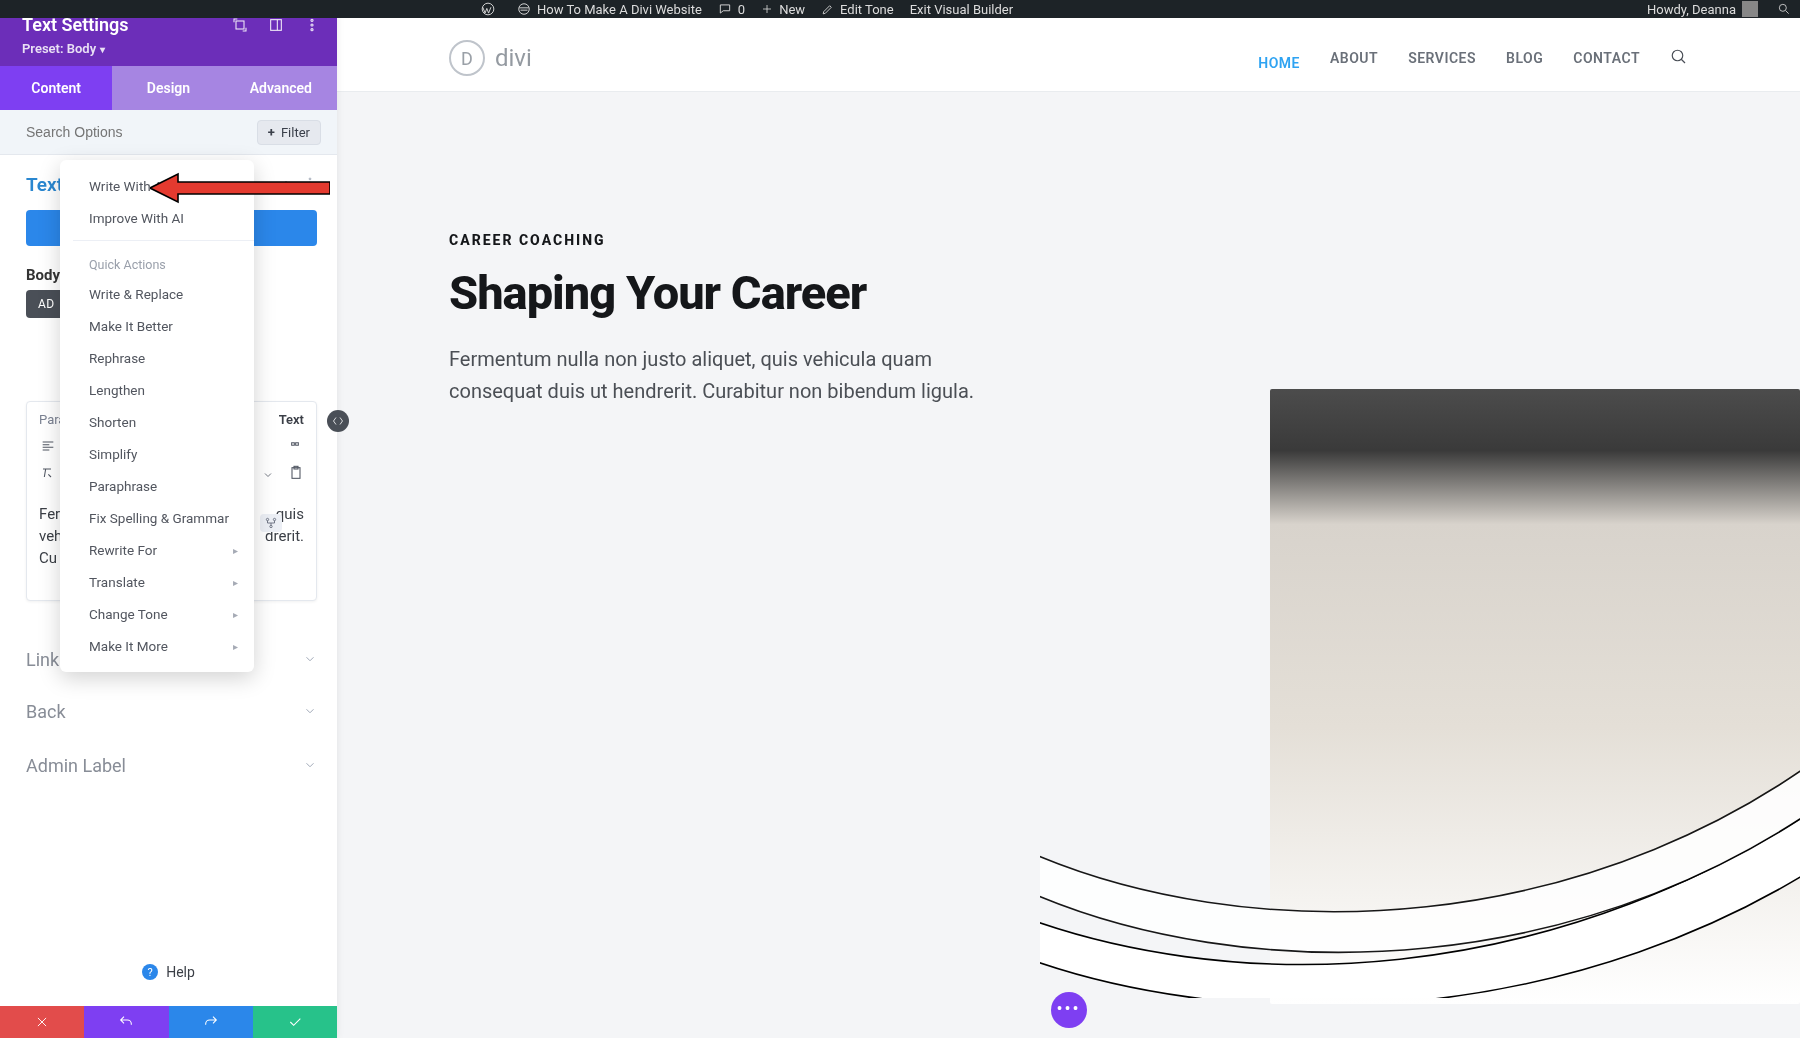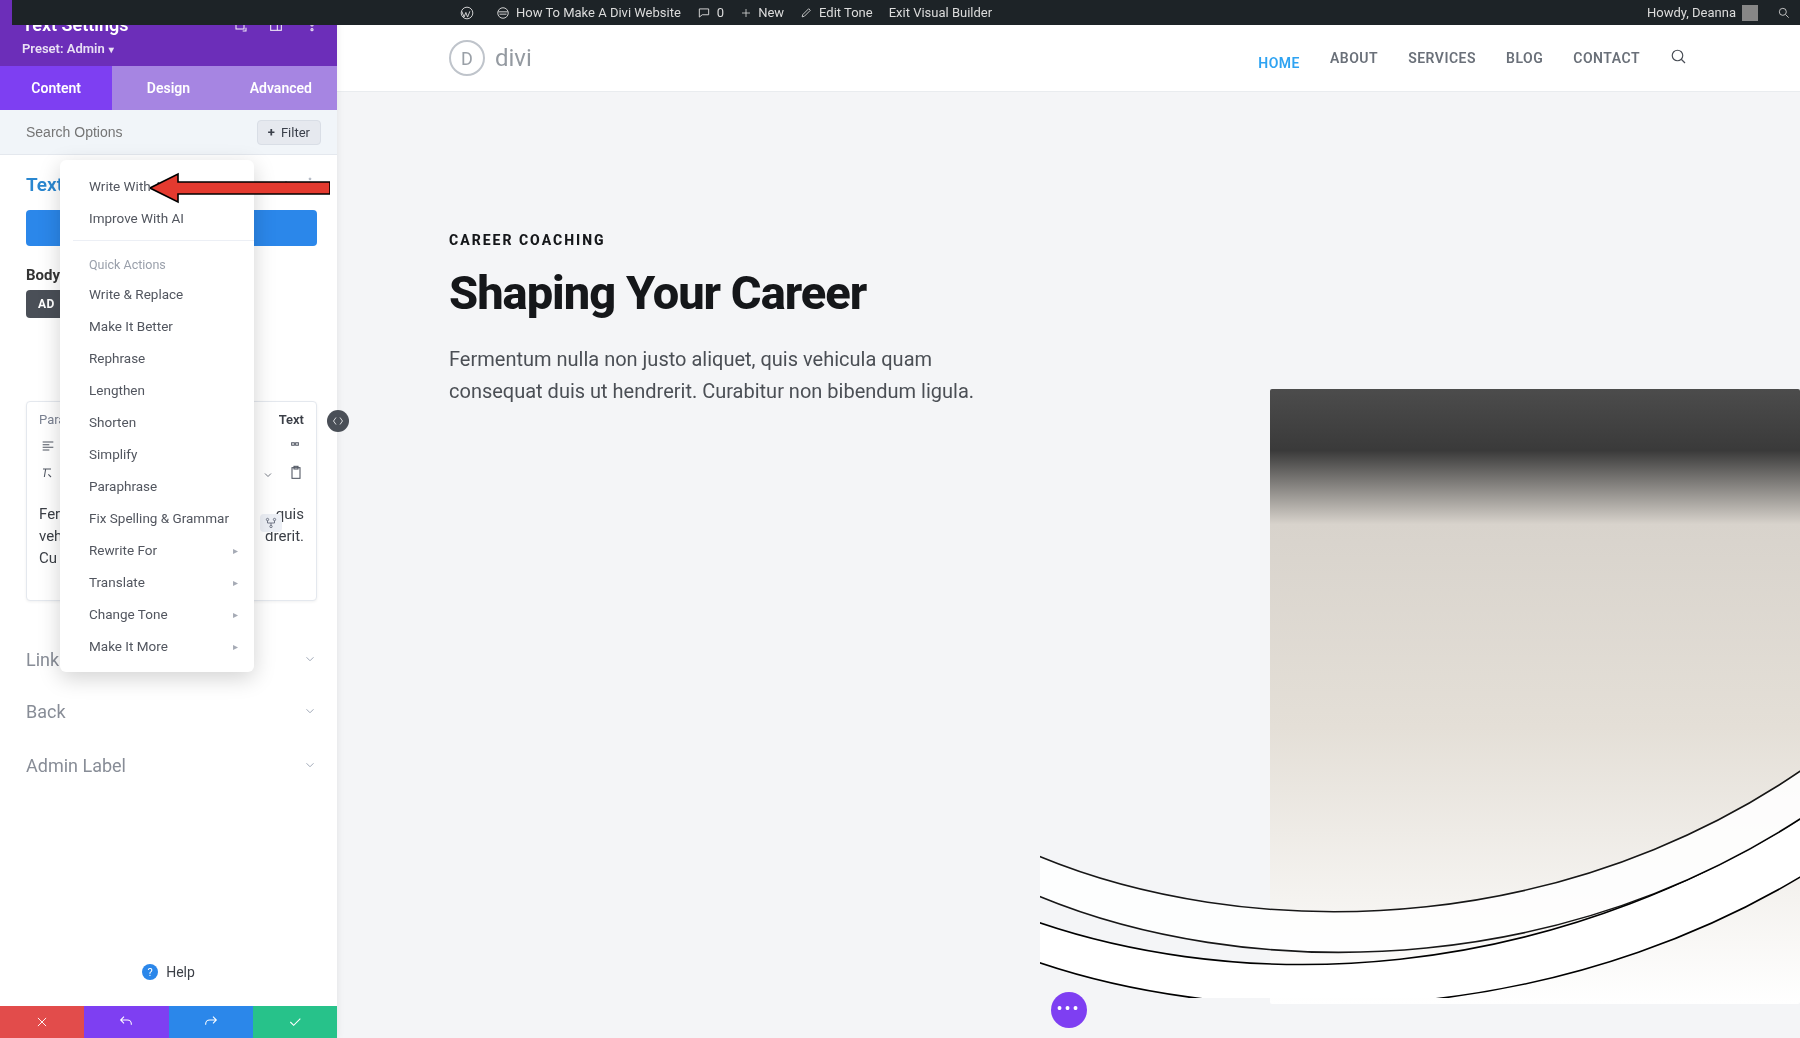--- a/index.html
+++ b/index.html
@@ -1,19 +1,19 @@
 <!DOCTYPE html>
 <html><head>
 <meta charset="utf-8">
 <style>
   * { box-sizing: border-box; margin: 0; padding: 0; }
   html, body { width: 1800px; height: 1038px; font-family: -apple-system, BlinkMacSystemFont, "Segoe UI", Roboto, "Open Sans", sans-serif; background: #fff; overflow: hidden; }
 
   
-  .wp-adminbar { position: absolute; top: 0; left: 12px; right: 0; height: 25px; background: #1d2327; color: #c9c9c9; display: flex; align-items: center; font-size: 13px; z-index: 50; }
+  .wp-adminbar { position: absolute; top: 0; left: 0; right: 0; height: 18px; background: #1d2327; color: #c9c9c9; display: flex; align-items: center; font-size: 13px; z-index: 50; padding-left: 33px; }
   .wp-adminbar .left { display: flex; align-items: center; padding-left: 440px; }
   .wp-adminbar .item { display: flex; align-items: center; padding: 0 8px; height: 25px; color: #dcdcdc; }
   .wp-adminbar .item svg, .wp-adminbar .item .ico { margin-right: 6px; }
   .wp-adminbar .right { margin-left: auto; display: flex; align-items: center; padding-right: 8px; }
   .wp-adminbar .avatar { width:16px; height:16px; background:#878787; margin-left:6px; }
   .wp-adminbar .srch { width:16px; height:16px; display:inline-flex; align-items:center; justify-content:center; margin-left:10px; }
 
   
   .panel { position: absolute; top: 0; left: 0; width: 337px; bottom: 0; background: #f1f5f9; display: flex; flex-direction: column; z-index: 40; box-shadow: 0 0 8px rgba(0,0,0,.08); }
 
@@ -34,21 +34,21 @@
   .filter-btn { display:flex; align-items:center; gap:6px; background:#e6e9ef; border:1px solid #d9dee6; color:#3a3f4a; font-size:13px; border-radius:4px; padding:4px 10px; margin-right:8px; }
 
   .panel-body { padding: 10px 20px 0 26px; background:#fff; position:relative; flex:1; }
   .section-row { display:flex; align-items:center; margin-top:8px; }
   .section-title { font-size:19px; font-weight:600; color:#2a87d0; }
   .section-row .sect-icons { margin-left:auto; display:flex; align-items:center; gap:10px; color:#9aa3b2; }
 
   .blue-block { margin-top:14px; height:36px; border-radius:4px; background:#2b87ea; }
 
   .body-label { margin-top:20px; font-size:15px; font-weight:700; color:#333; }
-  .add-btn { margin-top:6px; display:inline-block; background:#4a4f57; color:#fff; font-weight:700; font-size:12px; letter-spacing:.5px; padding:7px 12px; border-radius:4px; }
+  .add-btn { margin-top:6px; display:inline-block; background:#4a4f57; color:#fff; font-weight:400; font-size:12px; letter-spacing:.5px; padding:7px 12px; border-radius:4px; }
 
   
   .ed-card { position:absolute; left:26px; right:20px; top:246px; height:200px; background:#fff; border:1px solid #e4e8ee; border-radius:4px; box-shadow:0 1px 3px rgba(0,0,0,.06); padding:10px 12px; }
   .ed-tabs { display:flex; align-items:center; font-size:13px; color:#7a8191; }
   .ed-tabs .right-tab { margin-left:auto; color:#3b3f47; font-weight:600; }
   .ed-toolbar { display:flex; align-items:center; gap:14px; margin-top:10px; color:#515763; }
   .ed-toolbar .tool { width:18px; height:18px; display:inline-flex; align-items:center; justify-content:center; }
   .ed-toolbar2 { display:flex; align-items:center; gap:14px; margin-top:10px; color:#515763; }
   .ed-sample { margin-top:18px; font-size:15px; line-height:22px; color:#3b3f46; }
   .ai-chip { position:absolute; right:34px; top:112px; display:flex; gap:8px; }
@@ -192,21 +192,21 @@
         <span class="hi">
           <svg width="16" height="16" viewBox="0 0 24 24" fill="currentColor" stroke="none">
               <circle cx="12" cy="5" r="1.6"></circle>
               <circle cx="12" cy="12" r="1.6"></circle>
               <circle cx="12" cy="19" r="1.6"></circle>
             </svg>
         </span>
       </div>
     </div>
     <div class="preset-row">
-      <span>Preset: Admin</span><span class="caret">▾</span>
+      <span>Preset: Body</span><span class="caret">▾</span>
     </div>
   </div>
 
   <div class="panel-tabs">
     <div class="tab active">Content</div>
     <div class="tab">Design</div>
     <div class="tab">Advanced</div>
   </div>
 
   <div class="panel-search">

